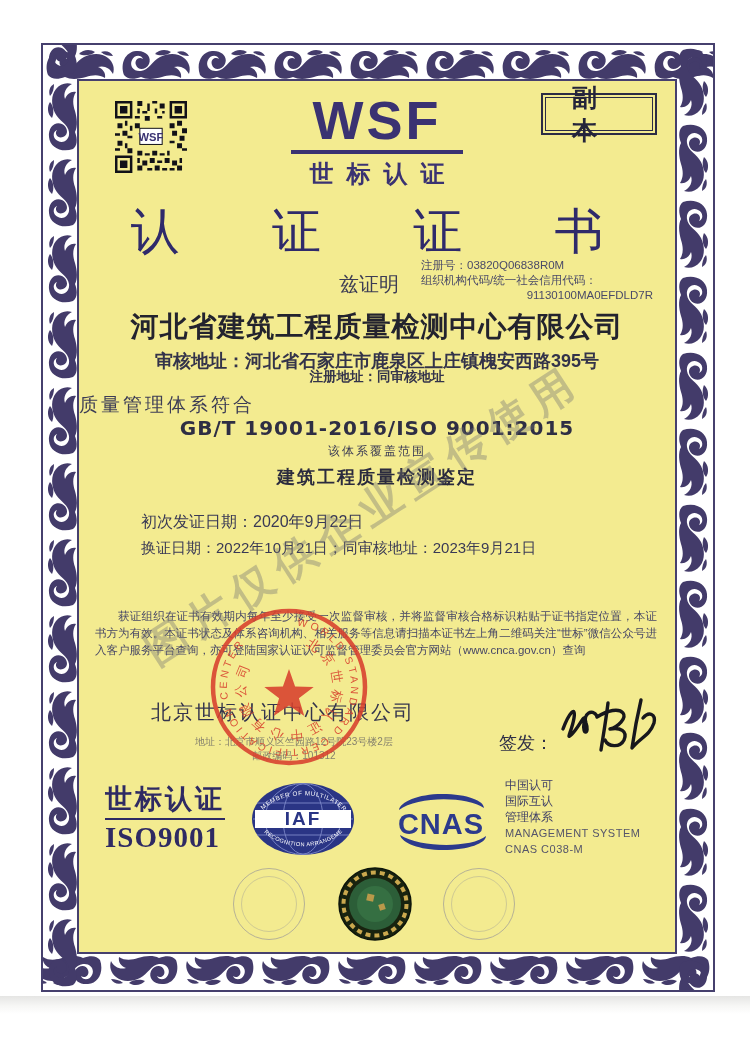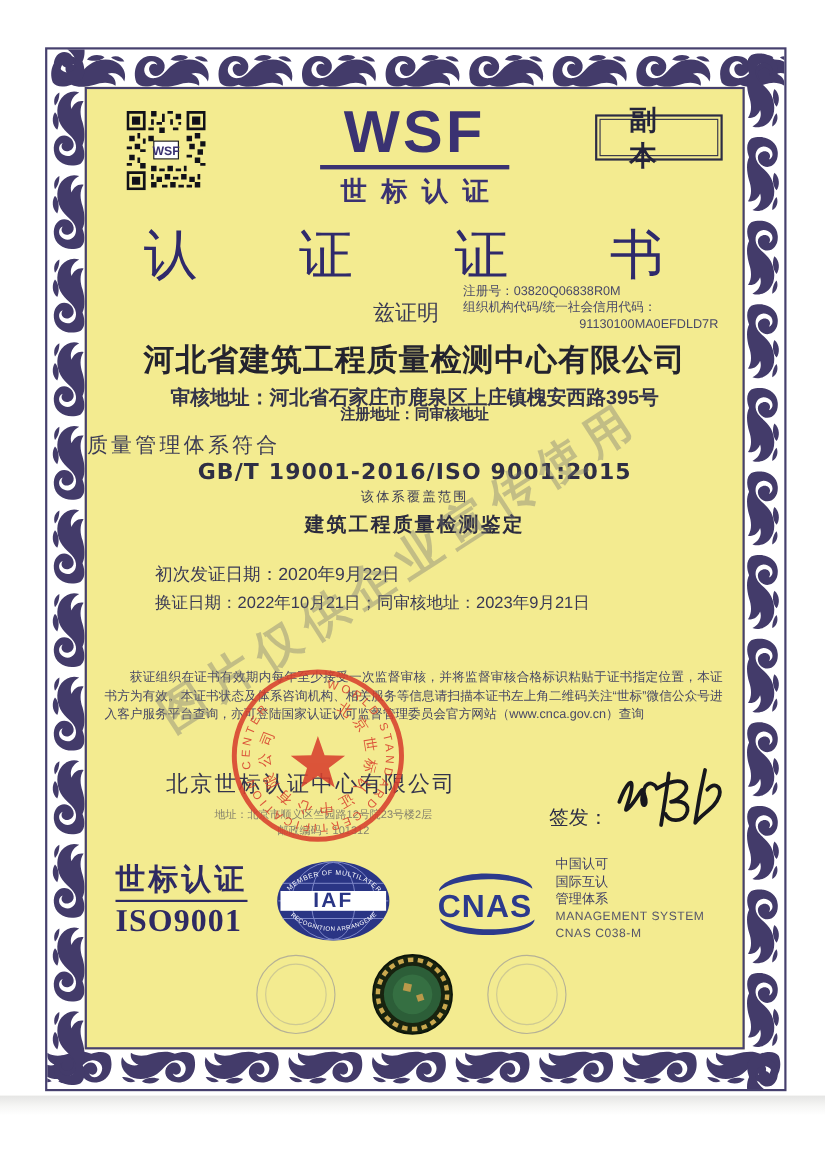--- a/index.html
+++ b/index.html
@@ -13,21 +13,21 @@
   .border-pattern{position:absolute;left:0;top:0;}
   .content{position:absolute;left:34px;top:34px;width:600px;height:875px;box-sizing:border-box;
            background:#f3eb90;border:2px solid #46406e;overflow:hidden;}
   
   .qr{position:absolute;left:36px;top:20px;width:72px;height:72px;}
   .wsf-logo{position:absolute;left:0;top:12px;width:100%;text-align:center;color:#3a3272;}
   .wsf-word{font-size:54px;font-weight:bold;letter-spacing:3px;line-height:54px;
             font-family:"Liberation Sans",sans-serif;}
   .wsf-rule{width:172px;height:4px;background:#3a3272;margin:3px auto 4px auto;}
   .wsf-sub{font-size:24px;font-weight:bold;letter-spacing:13px;padding-left:13px;color:#3a3272;}
-  .copy-badge{position:absolute;left:462px;top:23px;width:116px;height:42px;border:2.5px solid #2c2c45;
+  .copy-badge{position:absolute;left:462px;top:12px;width:116px;height:42px;border:2.5px solid #2c2c45;
               padding:2px;box-sizing:border-box;background:transparent;}
   .copy-badge-inner{width:100%;height:100%;border:1.5px solid #2c2c45;box-sizing:border-box;
               display:flex;align-items:center;justify-content:center;
               font-family:"Liberation Serif",serif;font-weight:bold;font-size:25px;
               letter-spacing:26px;padding-left:26px;color:#24243a;}
   
   .cert-title{position:absolute;left:0;top:118px;width:100%;text-align:center;
               font-family:"Liberation Serif",serif;font-weight:normal;font-size:49px;
               letter-spacing:40px;padding-left:20px;box-sizing:border-box;color:#2f2a6b;}
   .intro-word{position:absolute;left:260px;top:190px;font-size:20px;color:#3c3c54;}

